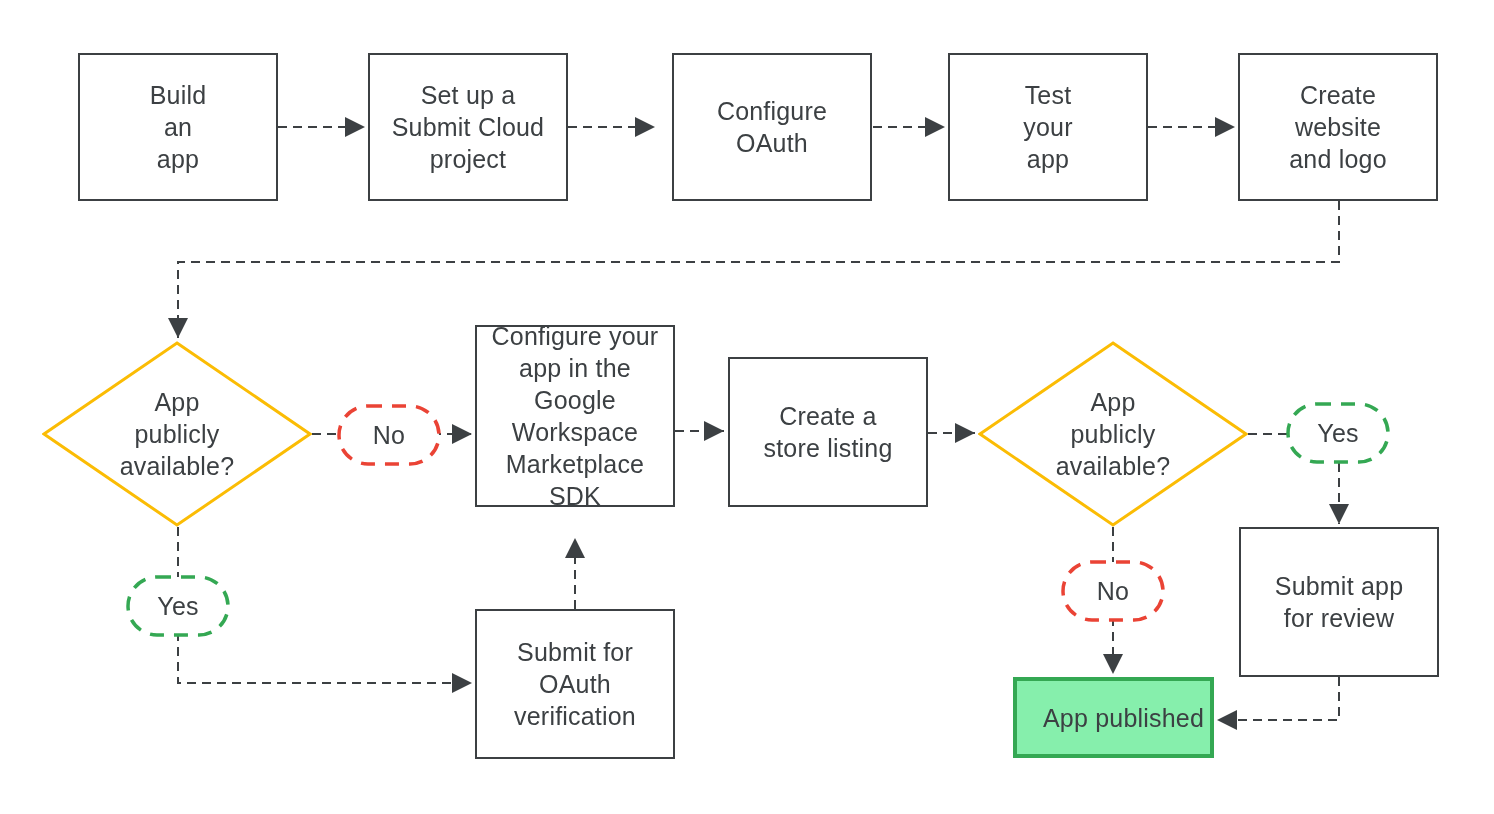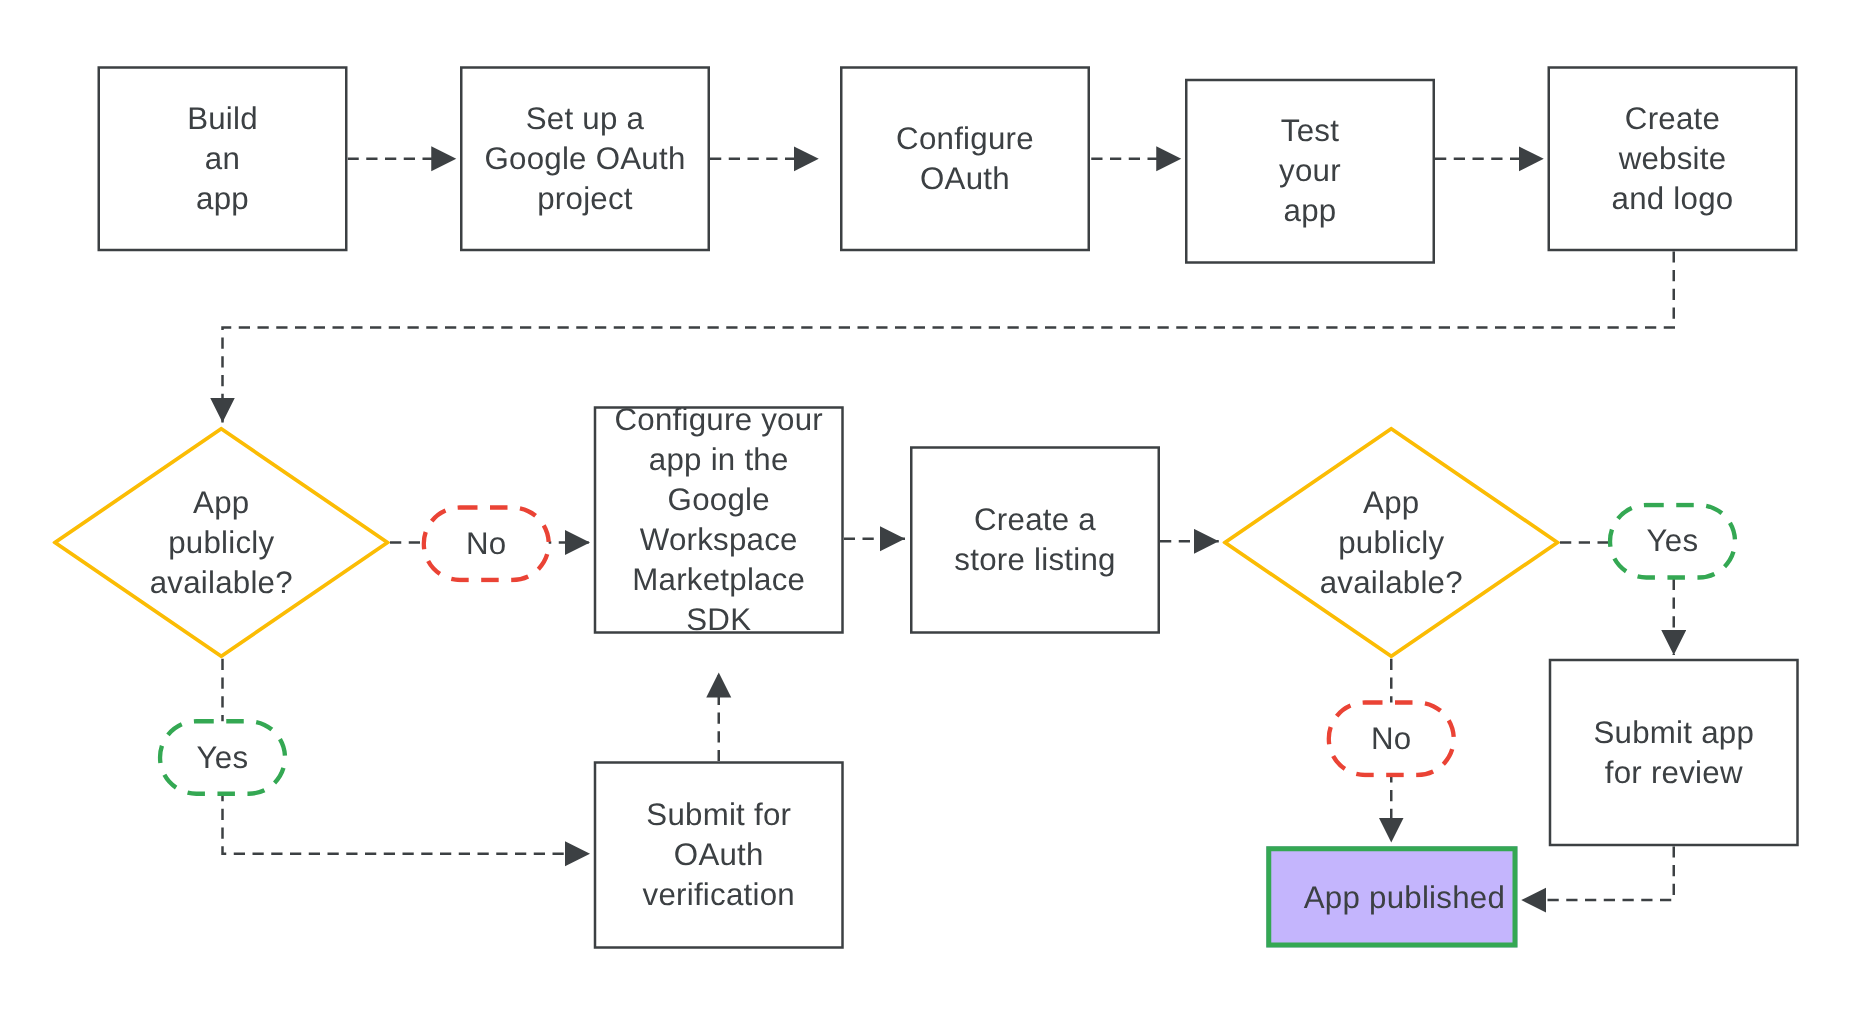--- a/index.html
+++ b/index.html
@@ -11,21 +11,21 @@
     font-family: "Liberation Sans", sans-serif;
     color: var(--text, #3C4043);
     overflow: hidden;
     text-decoration: underline;
   }
   #connector-layer { position: absolute; left: 0; top: 0; }
   .connector { stroke: var(--node, #3C4043); stroke-width: 2; fill: none; stroke-dasharray: 9 6; }
 
   .node { position: absolute; box-sizing: border-box; display: flex; align-items: center; justify-content: center; text-align: center; }
   .rect-node { background: #ffffff; border: 2px solid var(--node, #3C4043); }
-  .terminal-node { background: #c4b5fd; border: 4px solid var(--yes, #34A853); padding-left: 20px; }
+  .terminal-node { background: #86efac; border: 4px solid var(--yes, #34A853); padding-left: 20px; }
   .lbl {
     white-space: pre-line;
     font-size: 25px;
     line-height: 32px;
     color: var(--text, #3C4043);
     letter-spacing: 0.2px;
   }
   .diamond-node { background: transparent; }
   .diamond-node svg, .oval-node svg { position: absolute; left: 0; top: 0; }
   .diamond-node .lbl, .oval-node .lbl { position: relative; z-index: 1; }
@@ -71,28 +71,28 @@
     <path class="connector" d="M1339,677 V720 H1217" marker-end="url(#arrow)"></path>
   </svg>
 
   <div class="node rect-node" style="left:78px; top:53px; width:200px; height:148px;">
     <span class="lbl">Build
 an
 app</span>
   </div>
   <div class="node rect-node" style="left:368px; top:53px; width:200px; height:148px;">
     <span class="lbl">Set up a
-Google OAuth
+Submit Cloud
 project</span>
   </div>
   <div class="node rect-node" style="left:672px; top:53px; width:200px; height:148px;">
     <span class="lbl">Configure
 OAuth</span>
   </div>
-  <div class="node rect-node" style="left:948px; top:53px; width:200px; height:148px;margin-top:10px;">
+  <div class="node rect-node" style="left:948px; top:53px; width:200px; height:148px;">
     <span class="lbl">Test
 your
 app</span>
   </div>
   <div class="node rect-node" style="left:1238px; top:53px; width:200px; height:148px;">
     <span class="lbl">Create
 website
 and logo</span>
   </div>
 

